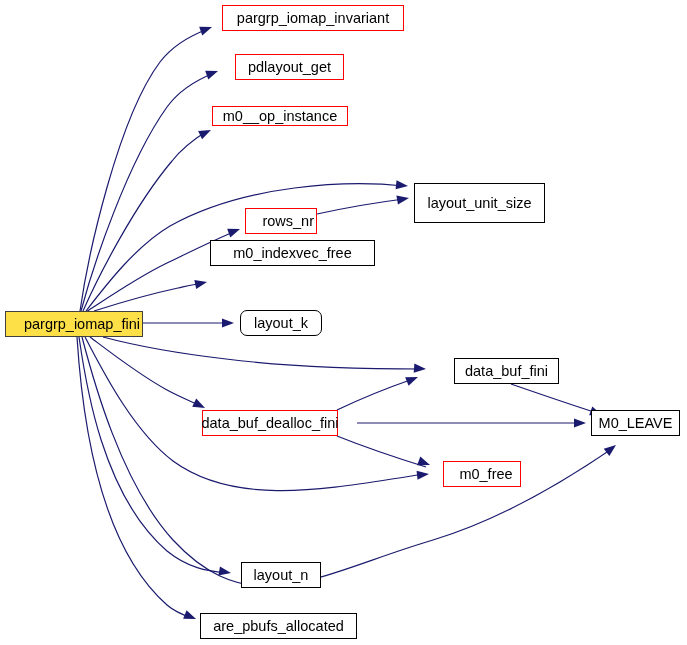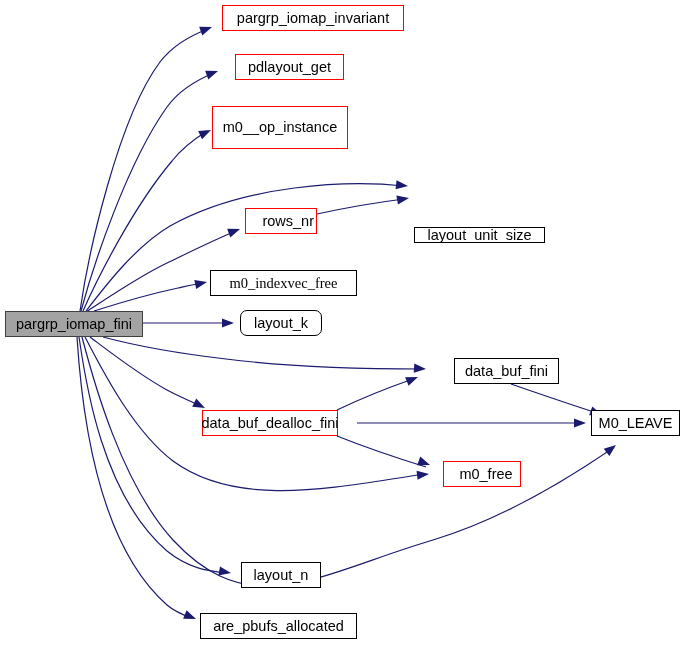--- a/index.html
+++ b/index.html
@@ -36,22 +36,23 @@
     font-size: 14.5px;
     line-height: 1;
     color: #000000;
     white-space: nowrap;
     letter-spacing: 0px;
   }
   .gnode.red {
     border: 1px solid #ff0000;
   }
   .gnode.rootnode {
-    background: #a3a3a3;
+    background: #fde047;
     border: 1px solid #404040;
+    justify-content: flex-end;
   }
   .gnode .lbl {
     display: block;
     padding: 0 2px;
     transform: translateY(-0.5px);
   }
 </style>
 </head>
 <body>
 
@@ -97,30 +98,30 @@
   <div id="node-layer">
       <div class="gnode rootnode" style="left: 5px; top: 311px; width: 138px; height: 26px;">
         <span class="lbl">pargrp_iomap_fini</span>
       </div>
       <div class="gnode red" style="left: 190px; top: 5px; width: 182px; height: 26px; margin-left: 32px;">
         <span class="lbl">pargrp_iomap_invariant</span>
       </div>
       <div class="gnode red" style="left: 235px; top: 54px; width: 109px; height: 26px;">
         <span class="lbl">pdlayout_get</span>
       </div>
-      <div class="gnode red" style="left: 212px; top: 106px; width: 136px; height: 43px;">
+      <div class="gnode red" style="left: 212px; top: 106px; width: 136px; height: 20px;">
         <span class="lbl">m0__op_instance</span>
       </div>
-      <div class="gnode" style="left: 414px; top: 183px; width: 131px; height: 16px; margin-top: 44px;">
+      <div class="gnode" style="left: 414px; top: 183px; width: 131px; height: 40px;">
         <span class="lbl">layout_unit_size</span>
       </div>
       <div class="gnode red" style="left: 245px; top: 208px; width: 72px; height: 26px; justify-content: flex-end;">
         <span class="lbl">rows_nr</span>
       </div>
-      <div class="gnode" style="left: 210px; top: 270px; width: 147px; height: 26px; font-family: Liberation Serif, serif;">
+      <div class="gnode" style="left: 210px; top: 240px; width: 165px; height: 26px;">
         <span class="lbl">m0_indexvec_free</span>
       </div>
       <div class="gnode" style="left: 240px; top: 310px; width: 82px; height: 26px; border-radius: 7px;">
         <span class="lbl">layout_k</span>
       </div>
       <div class="gnode" style="left: 430px; top: 358px; width: 105px; height: 26px; margin-left: 24px;">
         <span class="lbl">data_buf_fini</span>
       </div>
       <div class="gnode red" style="left: 202px; top: 410px; width: 136px; height: 26px;">
         <span class="lbl">data_buf_dealloc_fini</span>

